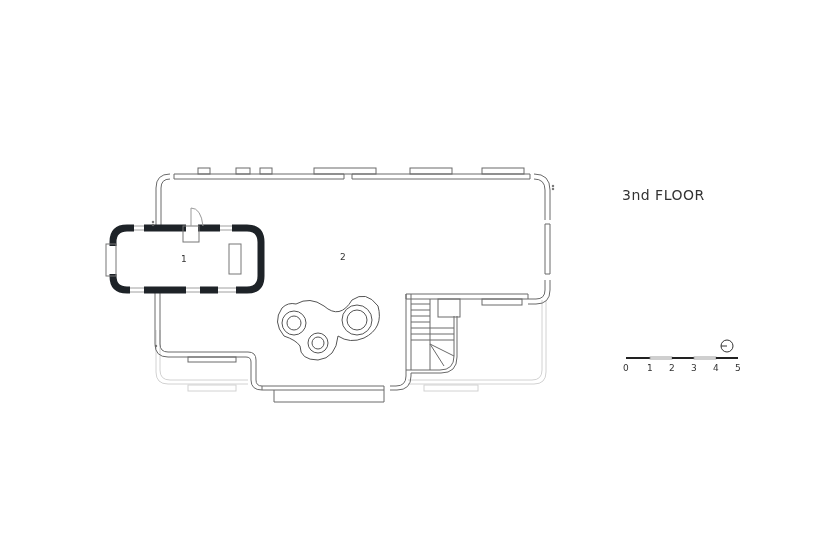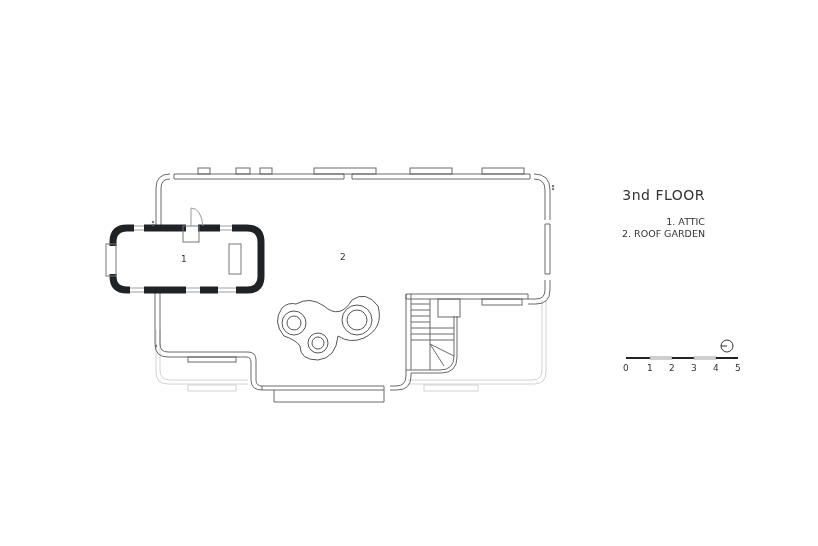--- a/index.html
+++ b/index.html
@@ -1,18 +1,18 @@
 <!DOCTYPE html>
 <html><head>
 <meta charset="utf-8">
 <style>
   html, body { margin:0; padding:0; background:#ffffff; }
   body { width:818px; height:546px; position:relative; overflow:hidden; font-family:"DejaVu Sans", sans-serif; color:#3a3a3a; }
   #plan { position:absolute; left:0; top:0; width:818px; height:546px; }
-  .legend { position:absolute; left:622px; top:187px;text-align:right; }
+  .legend { position:absolute; left:622px; top:187px; }
   .legend .title { font-size:14px; letter-spacing:0.5px; color:#333; }
   .legend .items { margin-top:13px; font-size:9.5px; line-height:12px; color:#333; }
   .room-label { position:absolute; font-size:9px; color:#333; }
   .scale-label { position:absolute; font-size:9px; color:#333; }
 </style>
 </head>
 <body>
 
 <svg id="plan" viewBox="0 0 818 546" xmlns="http://www.w3.org/2000/svg">
   <g fill="none" stroke="#6a6a6a" stroke-width="1">
@@ -120,24 +120,20 @@
       <path d="M721 346 L727 346"></path>
     </g>
   </g>
 </svg>
 
 <span class="room-label" style="left:181px; top:254px;">1</span>
 <span class="room-label" style="left:340px; top:252px;">2</span>
 
 <div class="legend">
   <div class="title">3nd FLOOR</div>
-  <div class="items">
-    <div>1. ATTIC</div>
-    <div>2. ROOF GARDEN</div>
-  </div>
 </div>
 
 <span class="scale-label" style="left:623px; top:363px;">0</span>
 <span class="scale-label" style="left:647px; top:363px;">1</span>
 <span class="scale-label" style="left:669px; top:363px;">2</span>
 <span class="scale-label" style="left:691px; top:363px;">3</span>
 <span class="scale-label" style="left:713px; top:363px;">4</span>
 <span class="scale-label" style="left:735px; top:363px;">5</span>
 
 </body></html>

